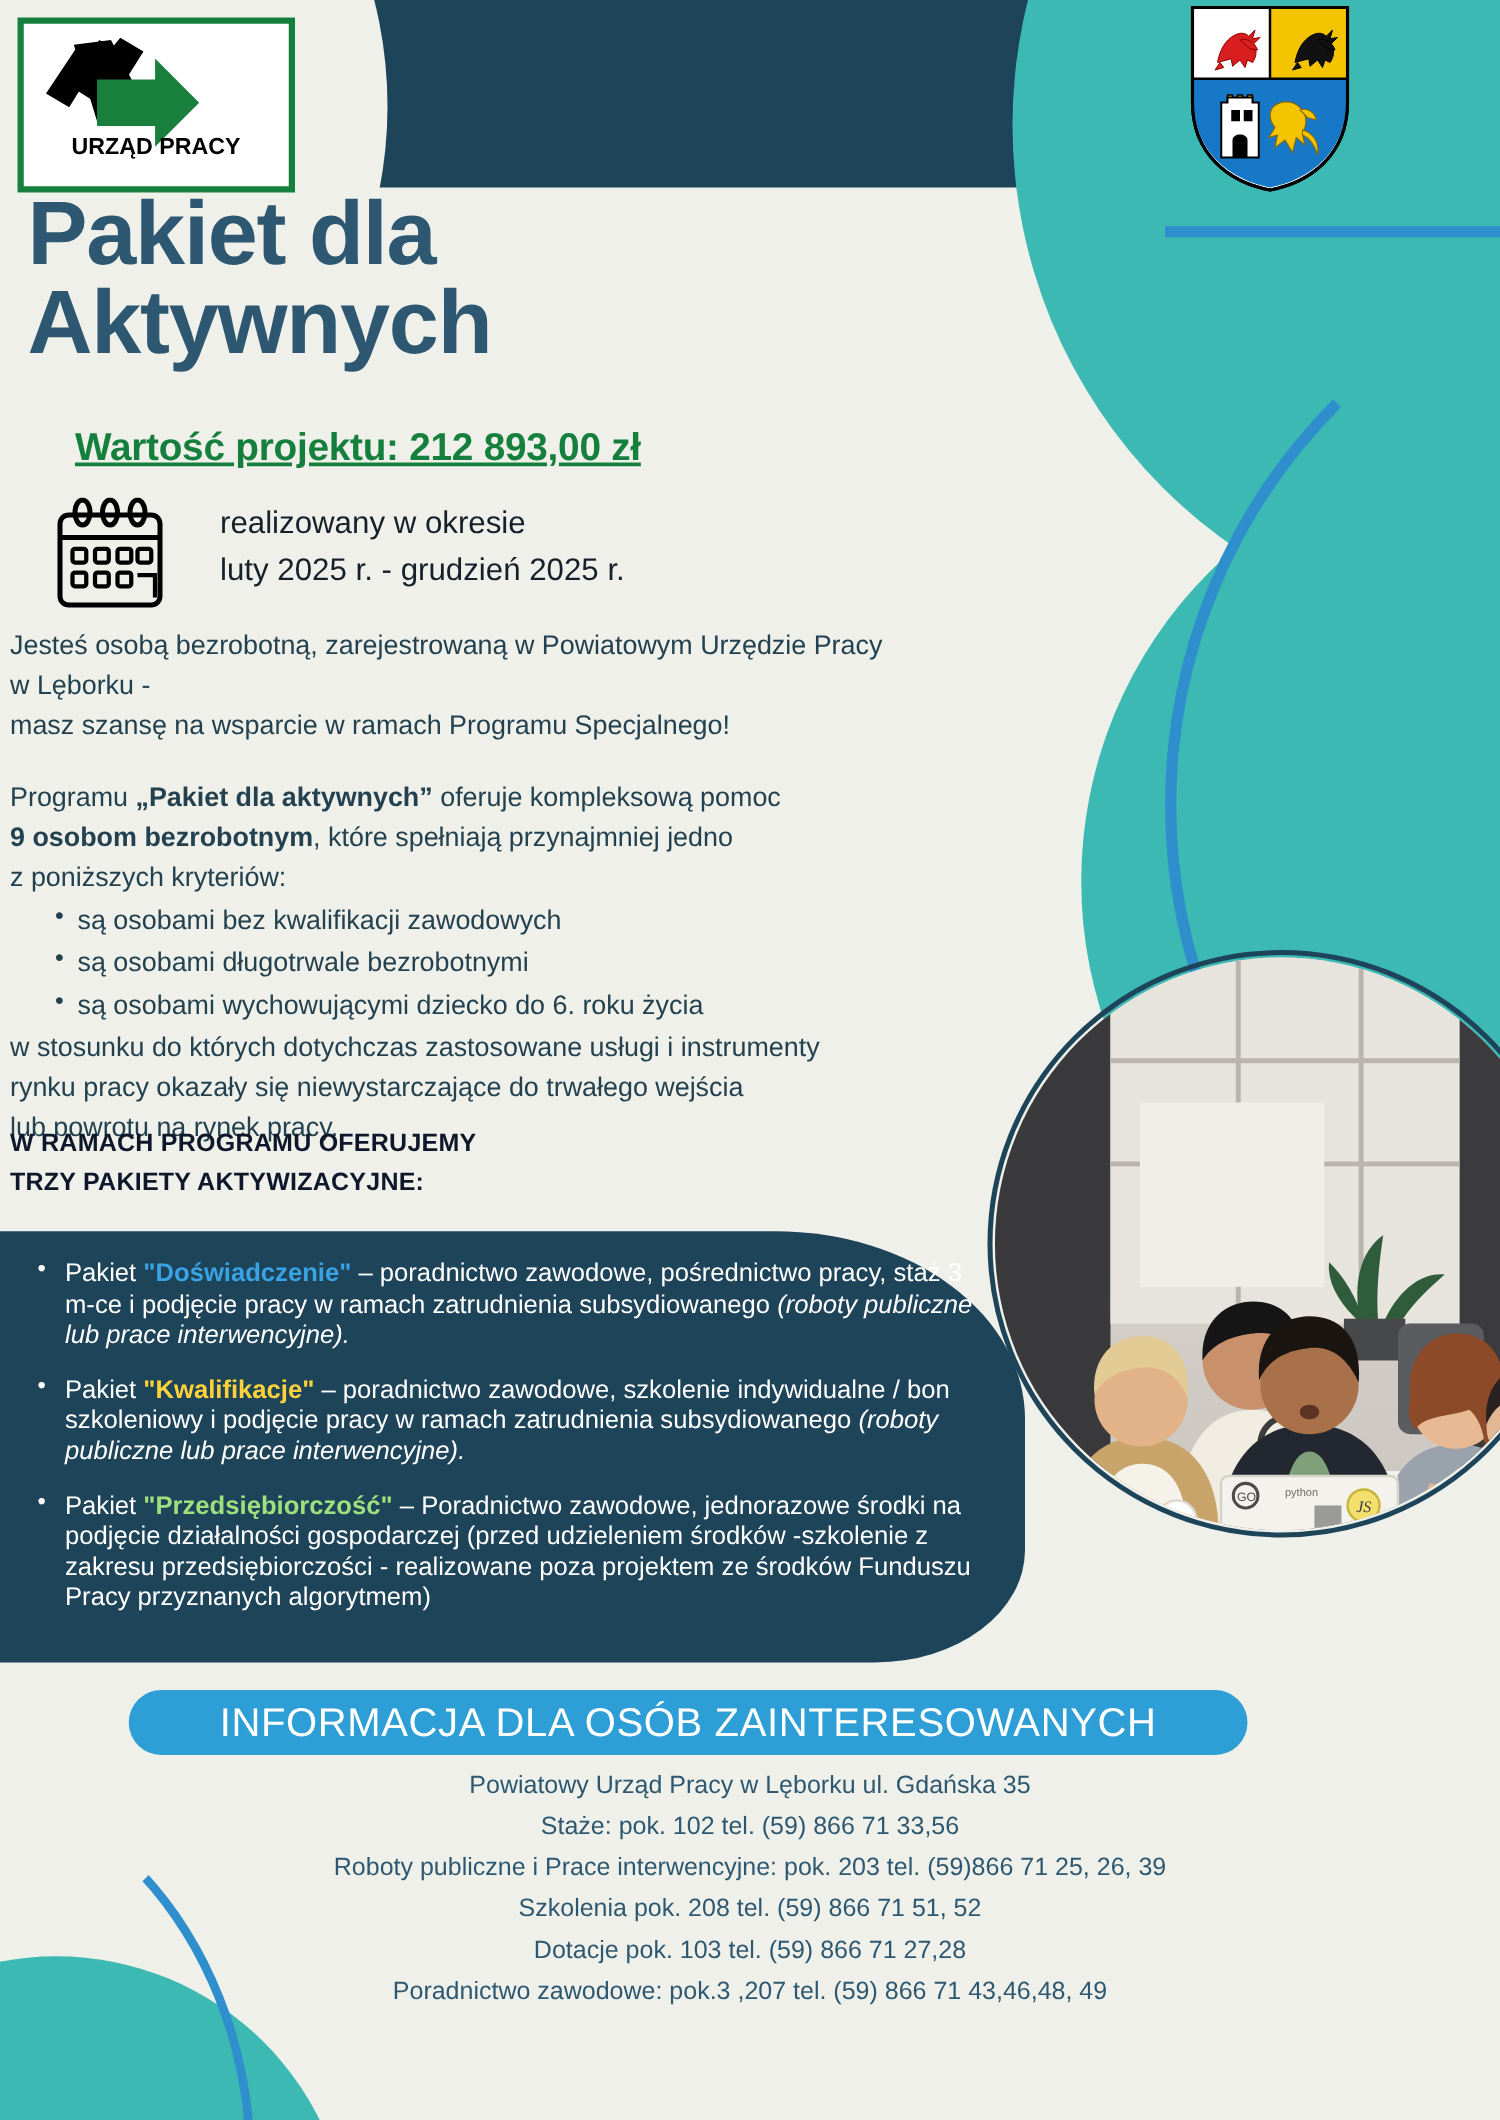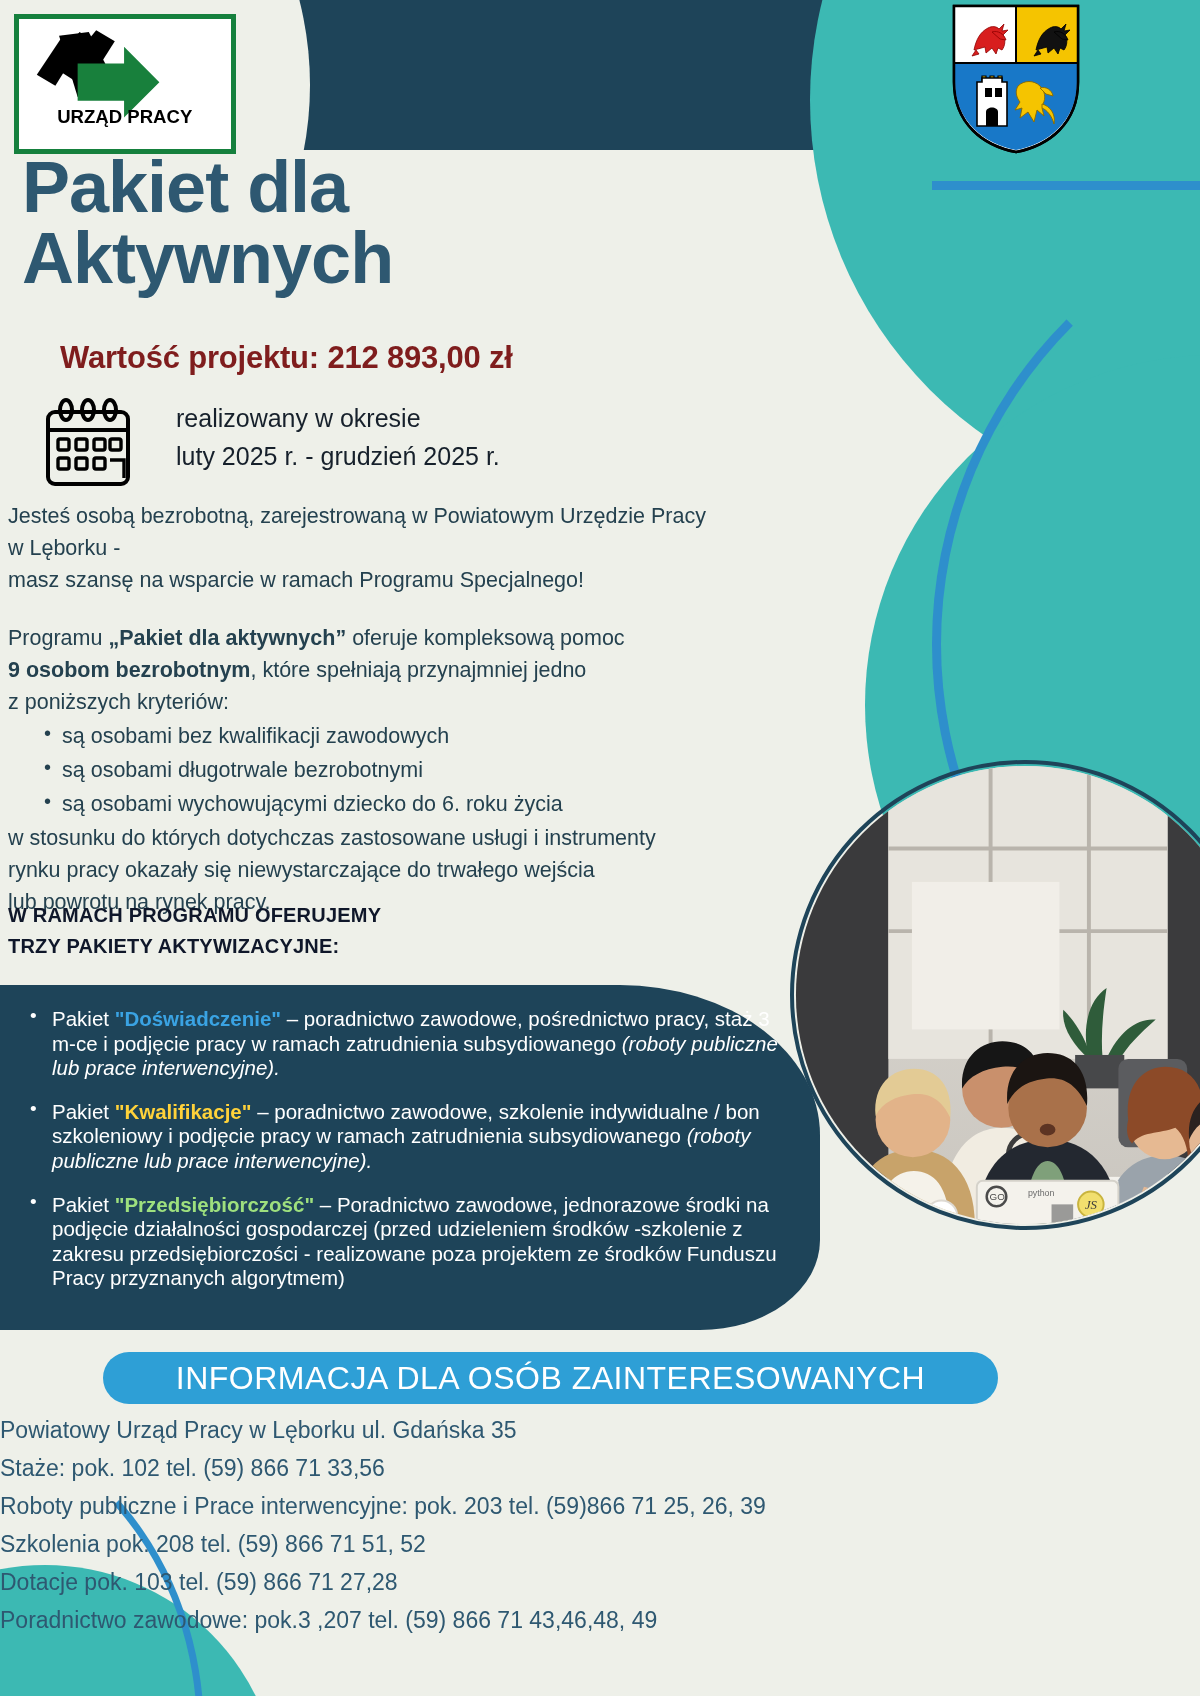--- a/index.html
+++ b/index.html
@@ -35,21 +35,21 @@
 
   
   .title{
     position:absolute;left:22px;top:152px;width:720px;
     font-size:72px;line-height:0.98;font-weight:900;color:#2e5871;
     letter-spacing:-1px;
   }
   .title .l2{display:block;}
   .value{
     position:absolute;left:60px;top:340px;
-    font-size:31px;font-weight:bold;color:#7f1d1d;letter-spacing:-.2px;
+    font-size:31px;font-weight:bold;color:#15803d;letter-spacing:-.2px;text-decoration:underline;
   }
 
   
   .cal-icon{position:absolute;left:40px;top:398px;width:96px;height:92px;}
   .period{position:absolute;left:176px;top:400px;font-size:25px;color:#16202b;line-height:1.5;}
 
   
   .body-copy{position:absolute;left:8px;top:500px;width:700px;font-size:21.5px;color:#24414f;line-height:1.49;}
   .body-copy p{margin:0 0 0 0;}
   .gap{height:26px;}
@@ -87,22 +87,22 @@
   
   .pill{
     position:absolute;left:103px;top:1352px;width:895px;height:52px;
     background:#2e9fd6;border-radius:26px;
     display:flex;align-items:center;justify-content:center;
     color:#ffffff;font-size:32px;letter-spacing:.5px;
   }
 
   
   .contact{
-    position:absolute;left:0;top:1412px;width:1200px;text-align:left;
-    font-size:23px;color:#2e5871;line-height:1.65;
+    position:absolute;left:0;top:1412px;width:1200px;text-align:center;
+    font-size:20px;color:#2e5871;line-height:1.65;
   }
   .contact div{white-space:nowrap;}
 </style>
 </head>
 <body>
 
 <div class="poster">
 
   <div class="bg">
     <div class="topbar"></div>

